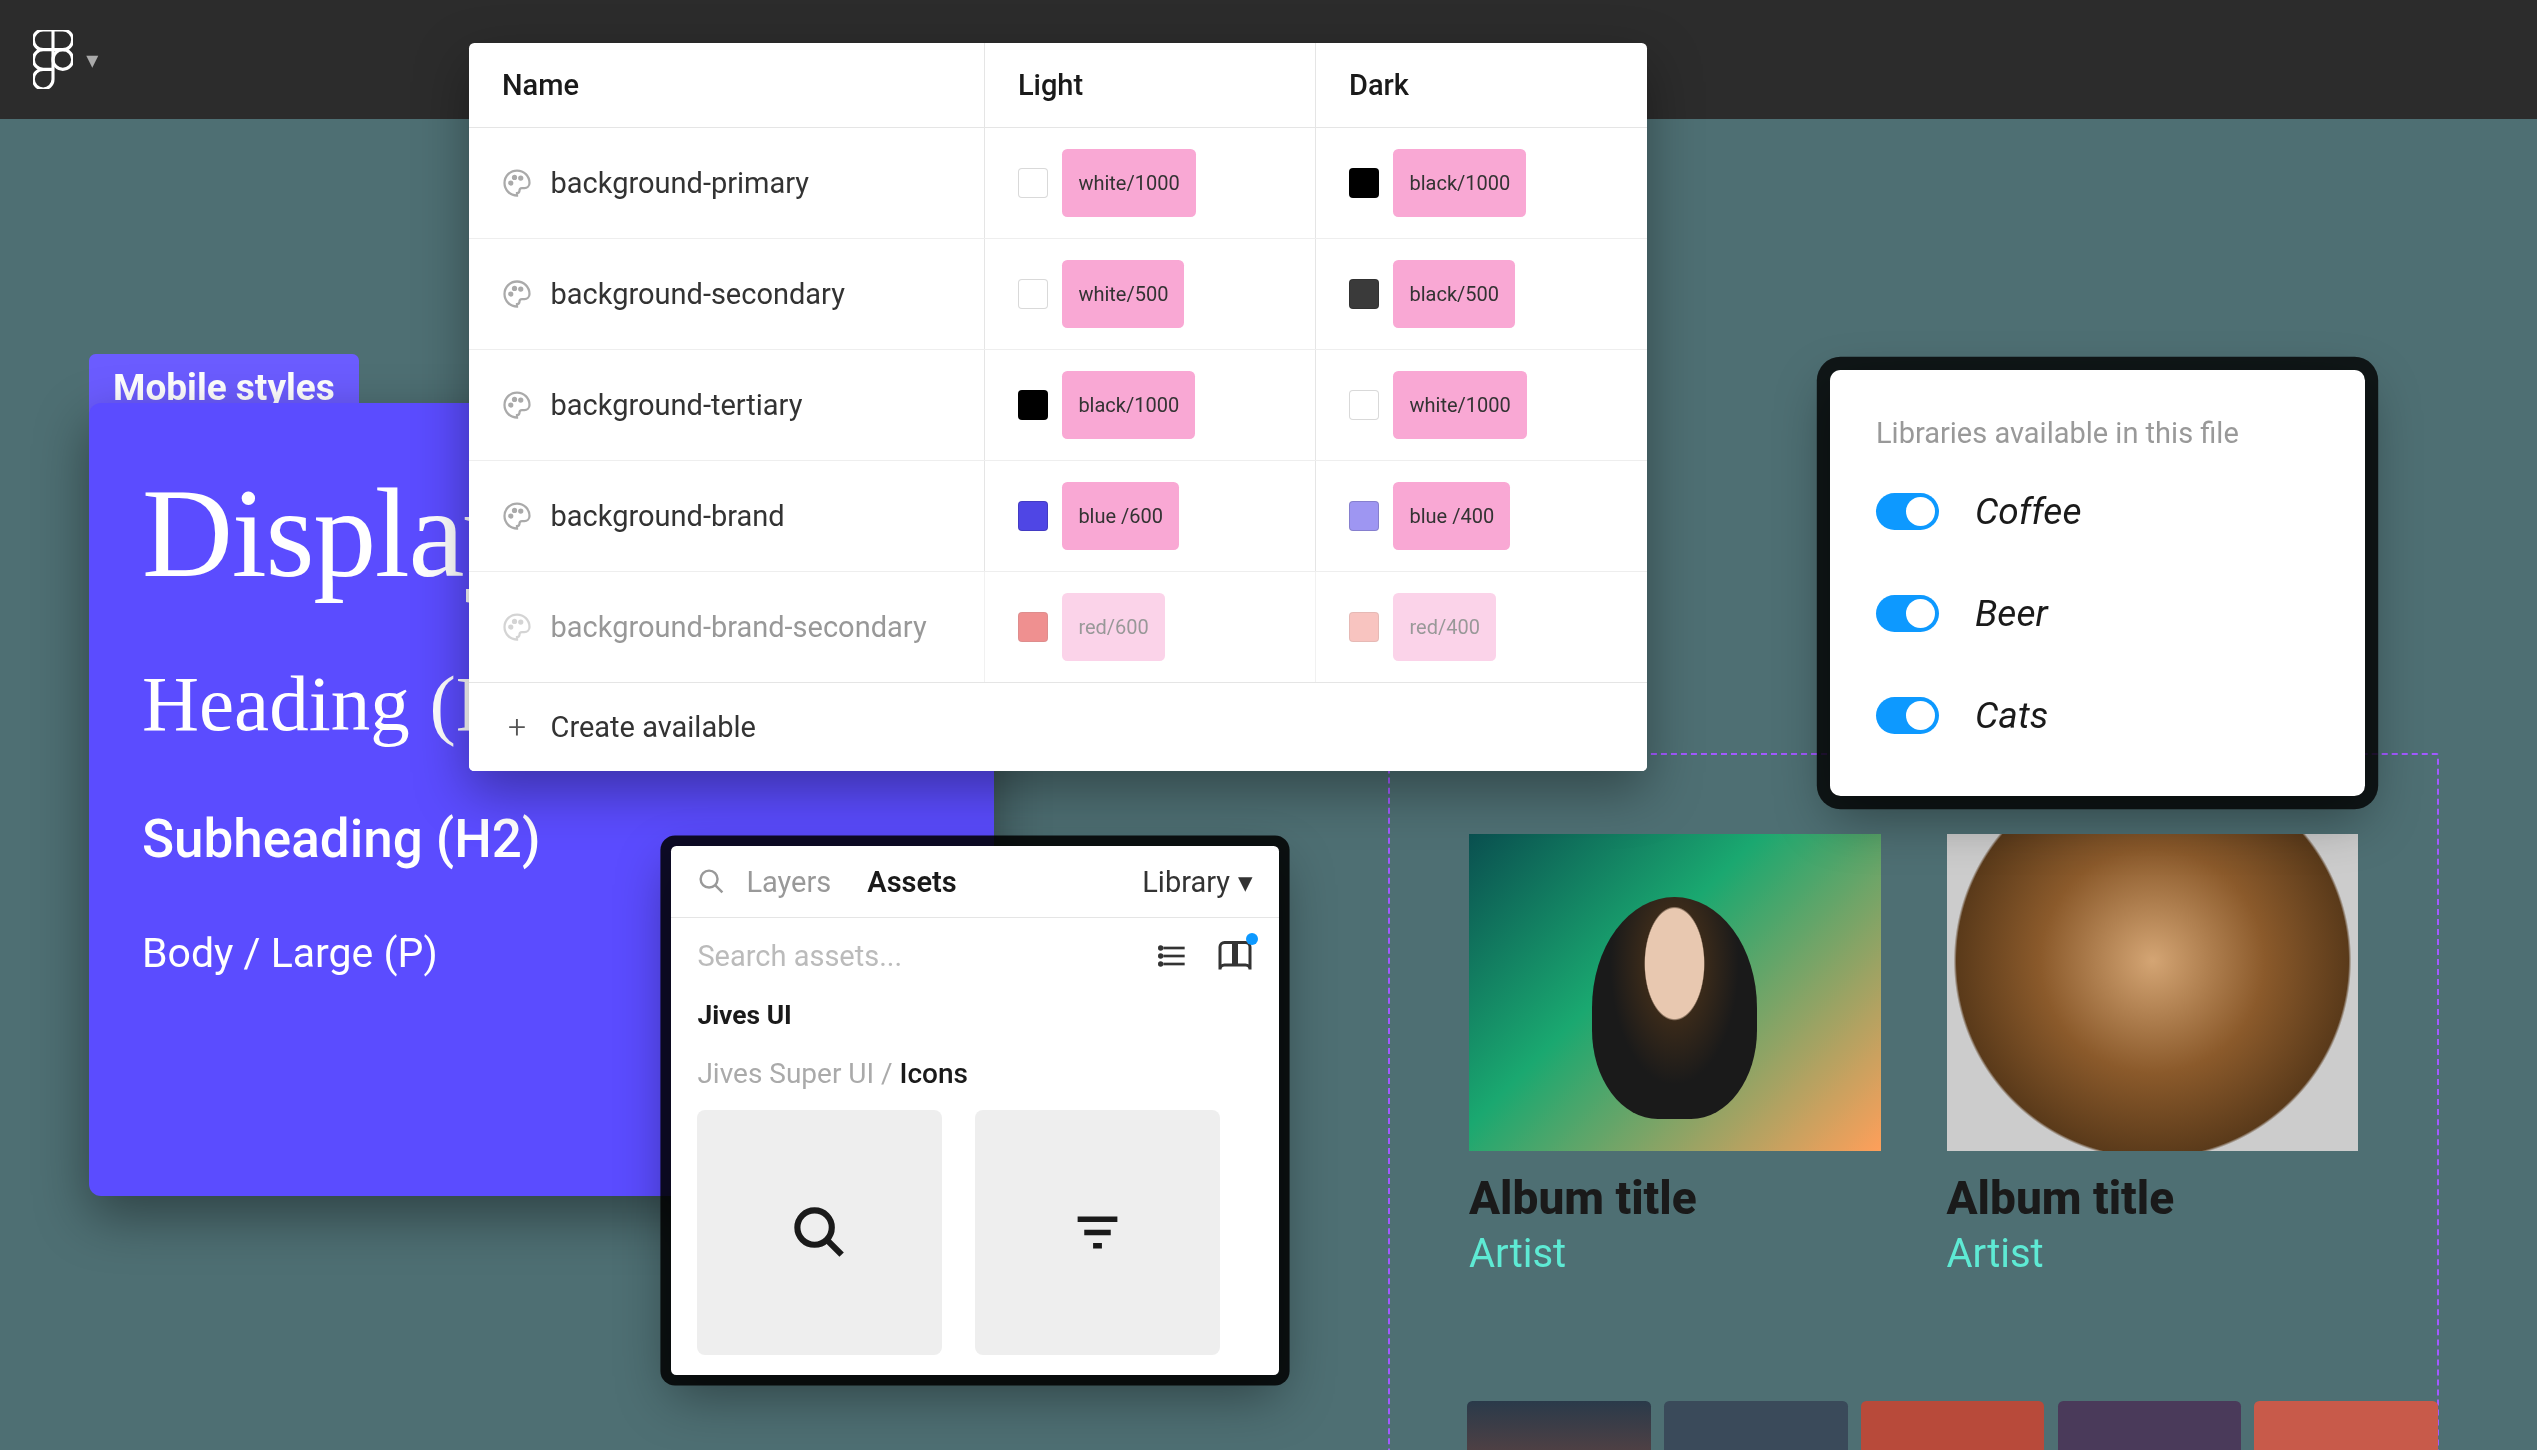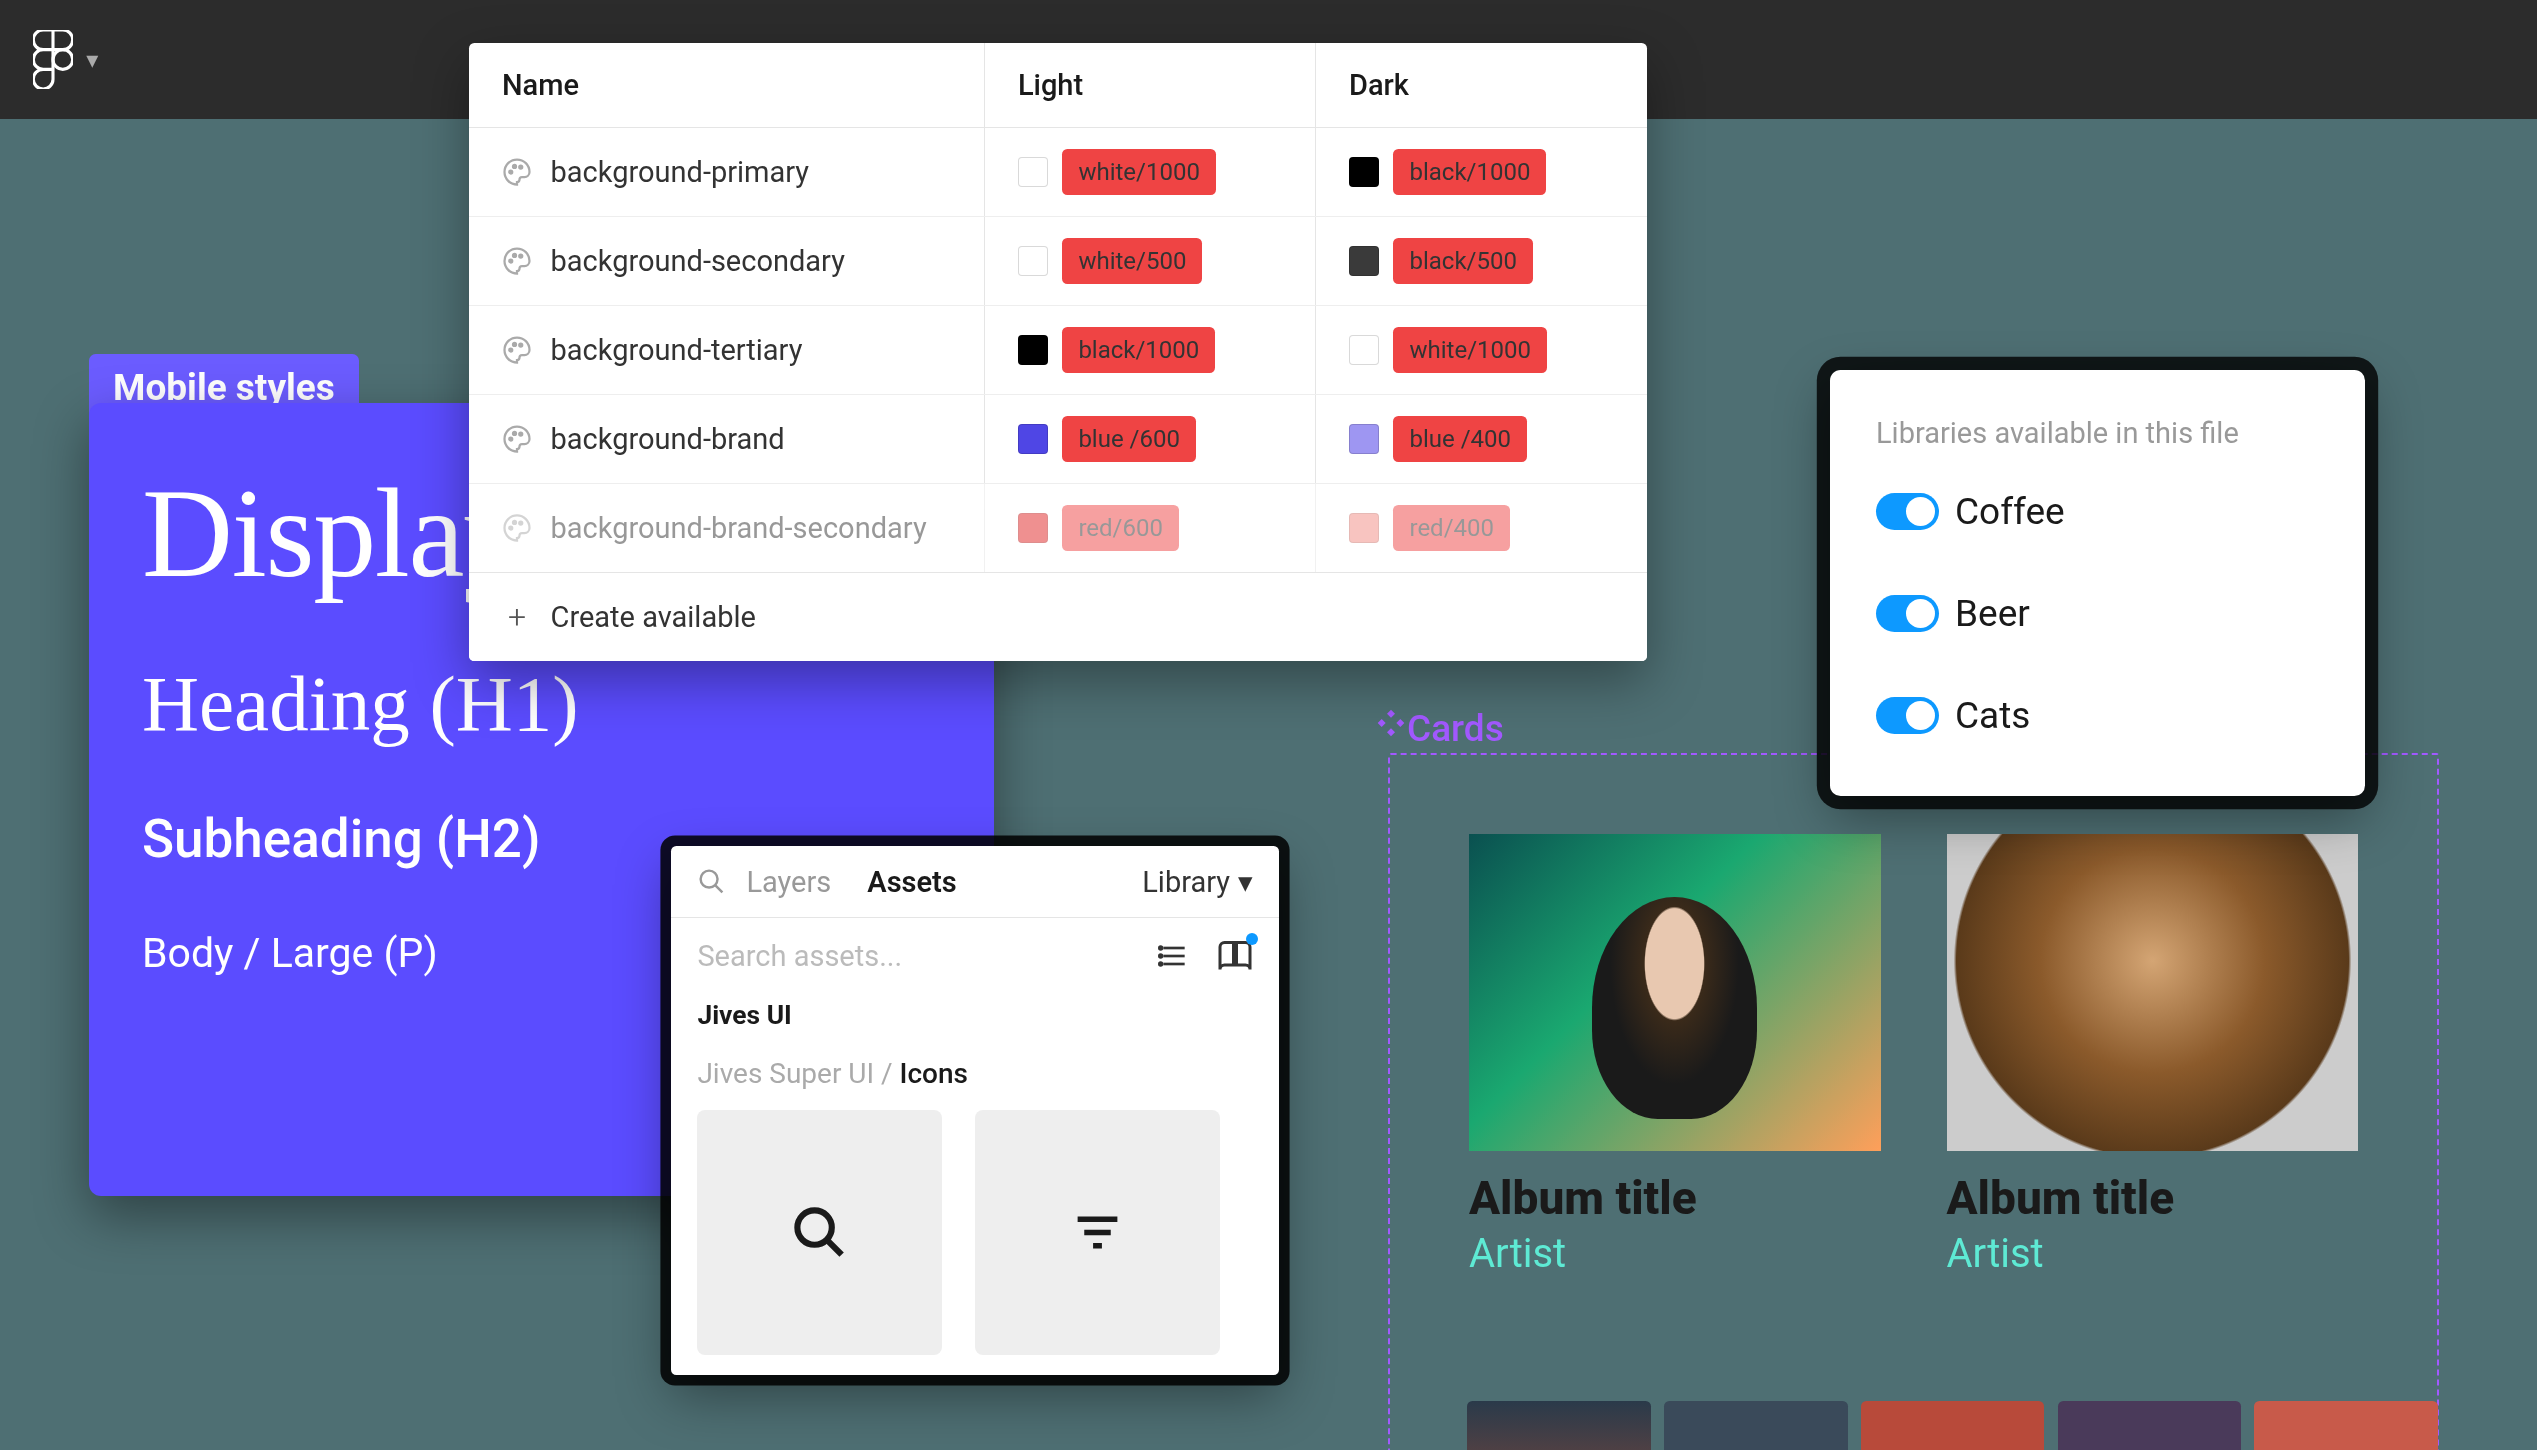--- a/index.html
+++ b/index.html
@@ -26,30 +26,30 @@
     .vars-header div { padding: 25px 33px; font-size: 29px; font-weight: 500; color: #1a1a1a; }
     .col-name { width: 548px; border-right: 1.3px solid #e5e5e5; }
     .col-light { width: 350px; border-right: 1.3px solid #e5e5e5; }
     .col-dark { width: 350px; }
     .vars-row { display: flex; border-bottom: 0.7px solid #eee; }
     .vars-row:last-of-type { border-bottom: none; }
     .cell-name { width: 548px; border-right: 1.3px solid #e5e5e5; display: flex; align-items: center; gap: 18.5px; padding: 21px 33px; font-size: 29px; color: #333; }
     .cell-val { width: 350px; display: flex; align-items: center; gap: 14.5px; padding: 21px 33px; }
     .cell-val.light { border-right: 1.3px solid #e5e5e5; }
     .swatch { width: 30px; height: 30px; border-radius: 4px; border: 0.7px solid rgba(0,0,0,0.15); flex-shrink: 0; }
-    .valtag { background: #ef4444; border-radius: 5.3px; padding: 9px 16px; font-size: 24px; color: #333; }
+    .valtag { background: #f9a8d4; border-radius: 5.3px; padding: 22px 16px; font-size: 20px; color: #333; }
     .palette-icon { width: 30px; height: 30px; color: #aaa; flex-shrink: 0; }
     .vars-row.faded { opacity: 0.5; }
     .vars-footer { display: flex; align-items: center; gap: 18.5px; padding: 25px 33px; font-size: 29px; color: #333; border-top: 1.3px solid #e5e5e5; background: #fff; }
     .plus { font-size: 32px; font-weight: 300; color: #555; width: 30px; text-align: center; }
 
     
     .libs-panel { position: absolute; left: 1830px; top: 251px; width: 535px; background: #fff; border-radius: 10.6px; box-shadow: 0 0 0 13.2px rgba(0,0,0,0.8), 0 20px 53px rgba(0,0,0,0.4); padding: 46px 46px 59px; z-index: 10; }
     .libs-title { font-size: 29px; color: #999; margin-bottom: 40px; }
-    .lib-item { display: flex; align-items: center; gap: 16px; margin-bottom: 59px; }
+    .lib-item { display: flex; align-items: center; gap: 36px; margin-bottom: 59px; font-style: italic; }
     .lib-item:last-child { margin-bottom: 0; }
     .toggle { width: 63px; height: 37px; background: #0d99ff; border-radius: 660px; position: relative; flex-shrink: 0; }
     .toggle::after { content: ''; position: absolute; right: 4px; top: 4px; width: 29px; height: 29px; background: #fff; border-radius: 50%; }
     .lib-name { font-size: 37px; color: #1a1a1a; font-weight: 400; }
 
     
     .assets-panel { position: absolute; left: 671px; top: 727px; width: 608px; background: #fff; border-radius: 5.3px; box-shadow: 0 0 0 10.6px rgba(0,0,0,0.85), 0 20px 53px rgba(0,0,0,0.4); z-index: 9; }
     .assets-tabs { display: flex; align-items: center; padding: 18.5px 26.4px; border-bottom: 1.3px solid #e5e5e5; }
     .search-ico { color: #999; margin-right: 20px; }
     .tab { font-size: 29px; color: #999; margin-right: 36px; cursor: pointer; }

